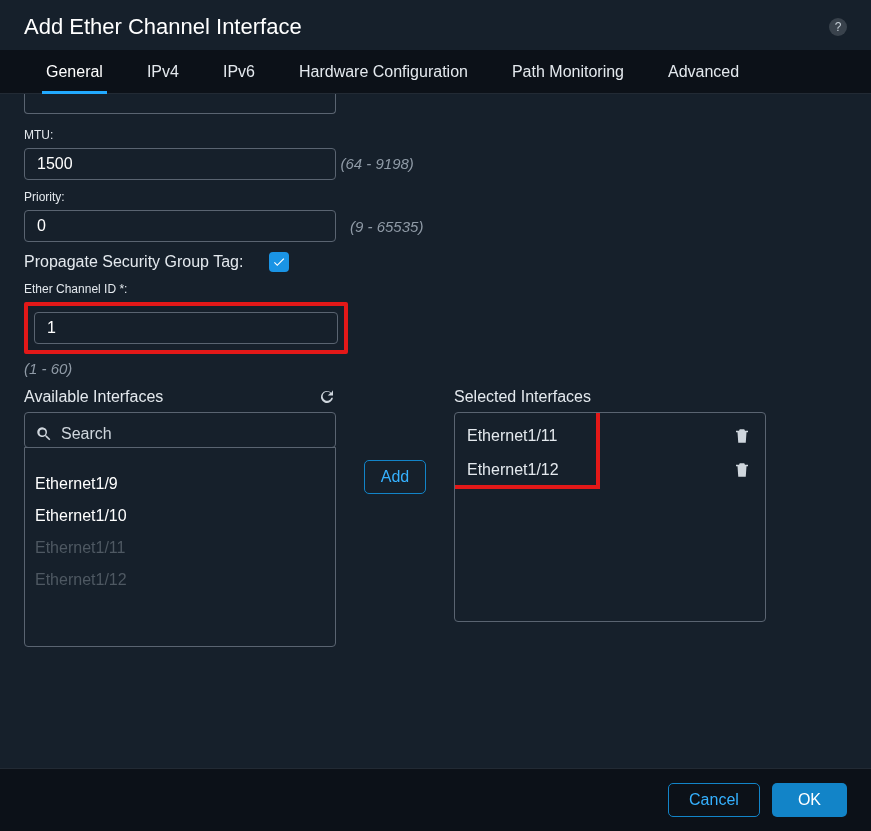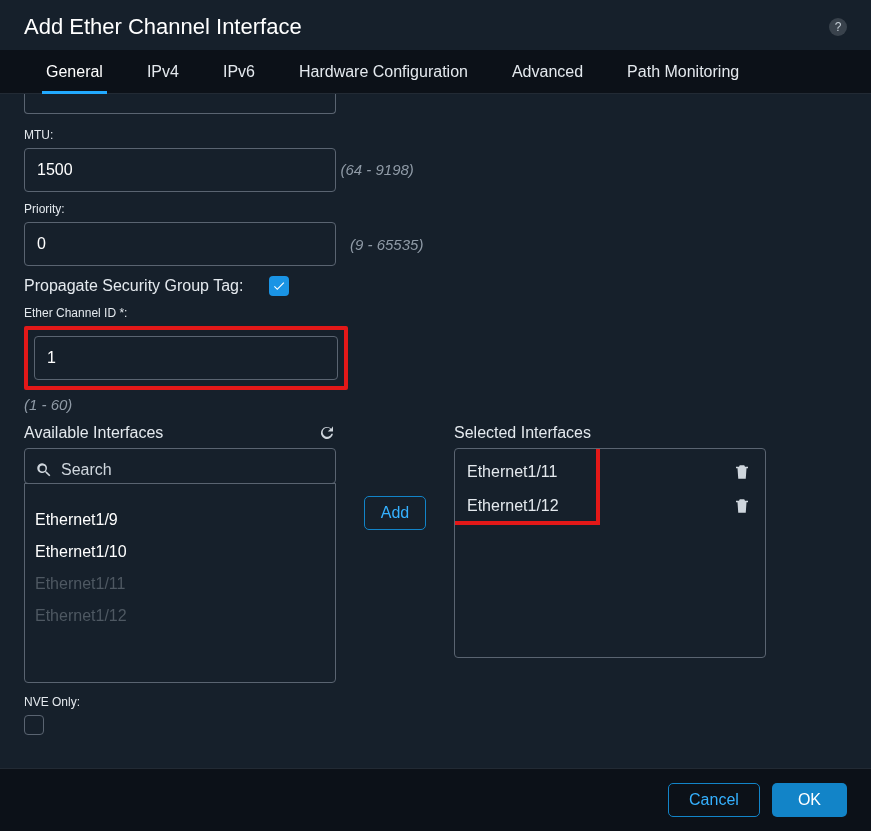--- a/index.html
+++ b/index.html
@@ -66,21 +66,21 @@
     flex: 1;
     padding: 0 24px 10px 24px;
     overflow: hidden;
   }
   .empty-input-top {
     margin-top: 0;
     margin-bottom: 14px;
   }
   .field-input {
     width: 312px;
-    height: 44px;
+    height: 32px;
     border: 1px solid #5a6471;
     background: transparent;
     color: #fff;
     border-radius: 4px;
     padding: 0 12px;
     font-size: 16px;
   }
   .form-group { margin-bottom: 10px; }
   .label {
     font-size: 12px;
@@ -141,22 +141,22 @@
   }
   .refresh-icon {
     margin-left: auto;
     width: 18px; height: 18px;
     display: inline-flex; align-items: center; justify-content: center;
   }
   .search-box {
     border: 1px solid #5a6471;
     border-radius: 4px;
     height: 36px;
-    display: flex; align-items: flex-end;
-    padding: 4px 10px;
+    display: flex; align-items: flex-start;
+    padding: 12px 10px;
     gap: 8px;
   }
   .search-box input {
     background: transparent;
     border: none;
     color: #fff;
     font-size: 16px;
     flex: 1;
     outline: none;
   }
@@ -240,22 +240,22 @@
   <div class="modal-header">
     <div class="modal-title">Add Ether Channel Interface</div>
     <div class="help-icon">?</div>
   </div>
 
   <div class="tabs">
     <div class="tab active">General</div>
     <div class="tab">IPv4</div>
     <div class="tab">IPv6</div>
     <div class="tab">Hardware Configuration</div>
+    <div class="tab">Path Monitoring</div>
     <div class="tab">Advanced</div>
-    <div class="tab">Path Monitoring</div>
   </div>
 
   <div class="content">
 
     <div class="empty-input-top">
       <input class="field-input" style="height: 20px; border-top: none; border-top-left-radius: 0px; border-top-right-radius: 0px;">
     </div>
 
     <div class="form-group">
       <span class="label">MTU:</span>
@@ -338,24 +338,20 @@
                   <path fill="#cfd6dd" d="M6 7h12l-1 14H7L6 7zm3-4h6l1 2h4v2H4V5h4l1-2z"></path>
                 </svg>
             </span>
           </div>
           <div class="sel-red-overlay"></div>
         </div>
       </div>
 
     </div>
 
-    <div class="form-group" style="margin-top:12px;">
-      <span class="label">NVE Only:</span>
-      <div class="checkbox-empty"></div>
-    </div>
 
   </div>
 
   <div class="footer">
     <button class="btn-cancel">Cancel</button>
     <button class="btn-ok">OK</button>
   </div>
 
 </div>
 

